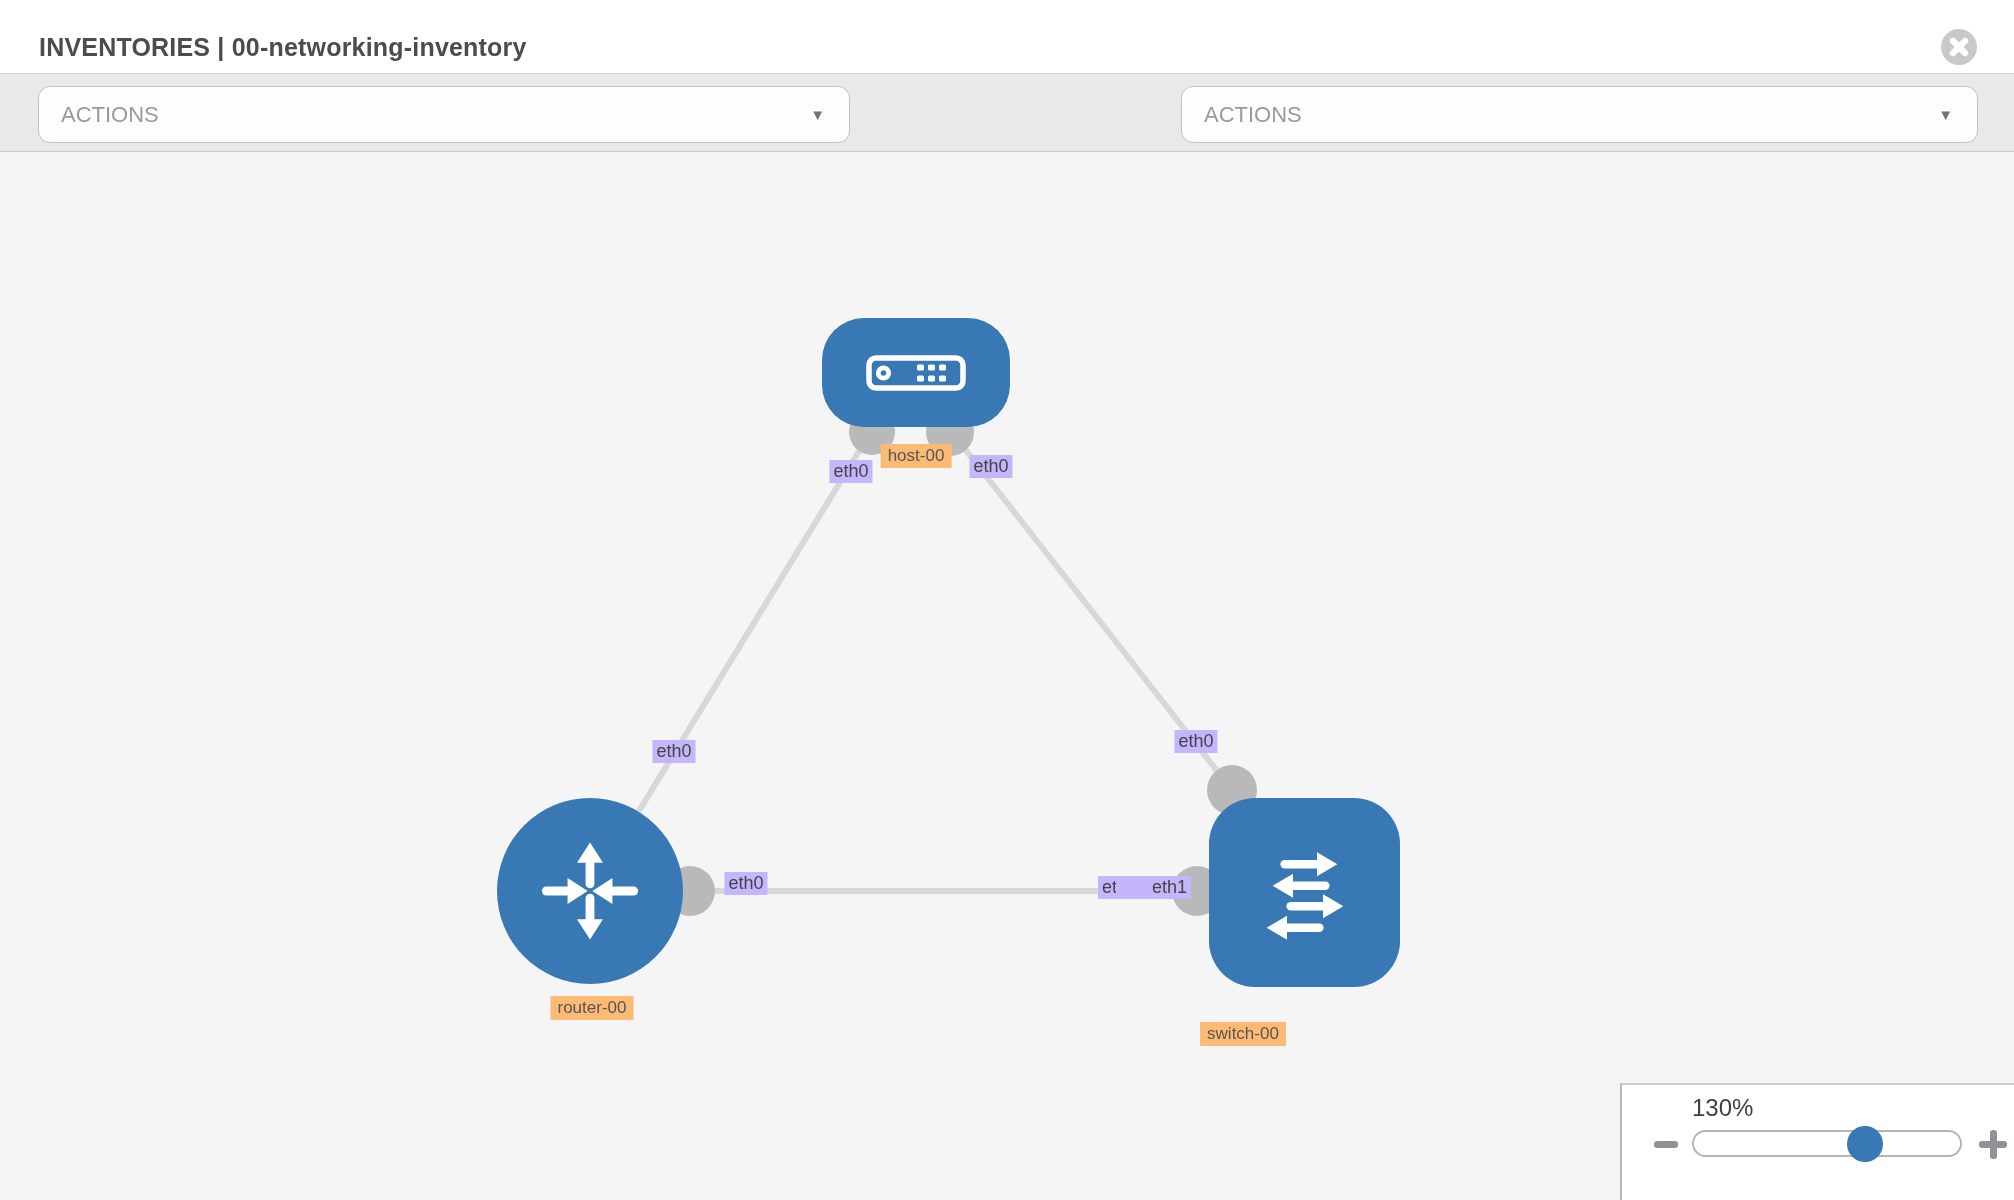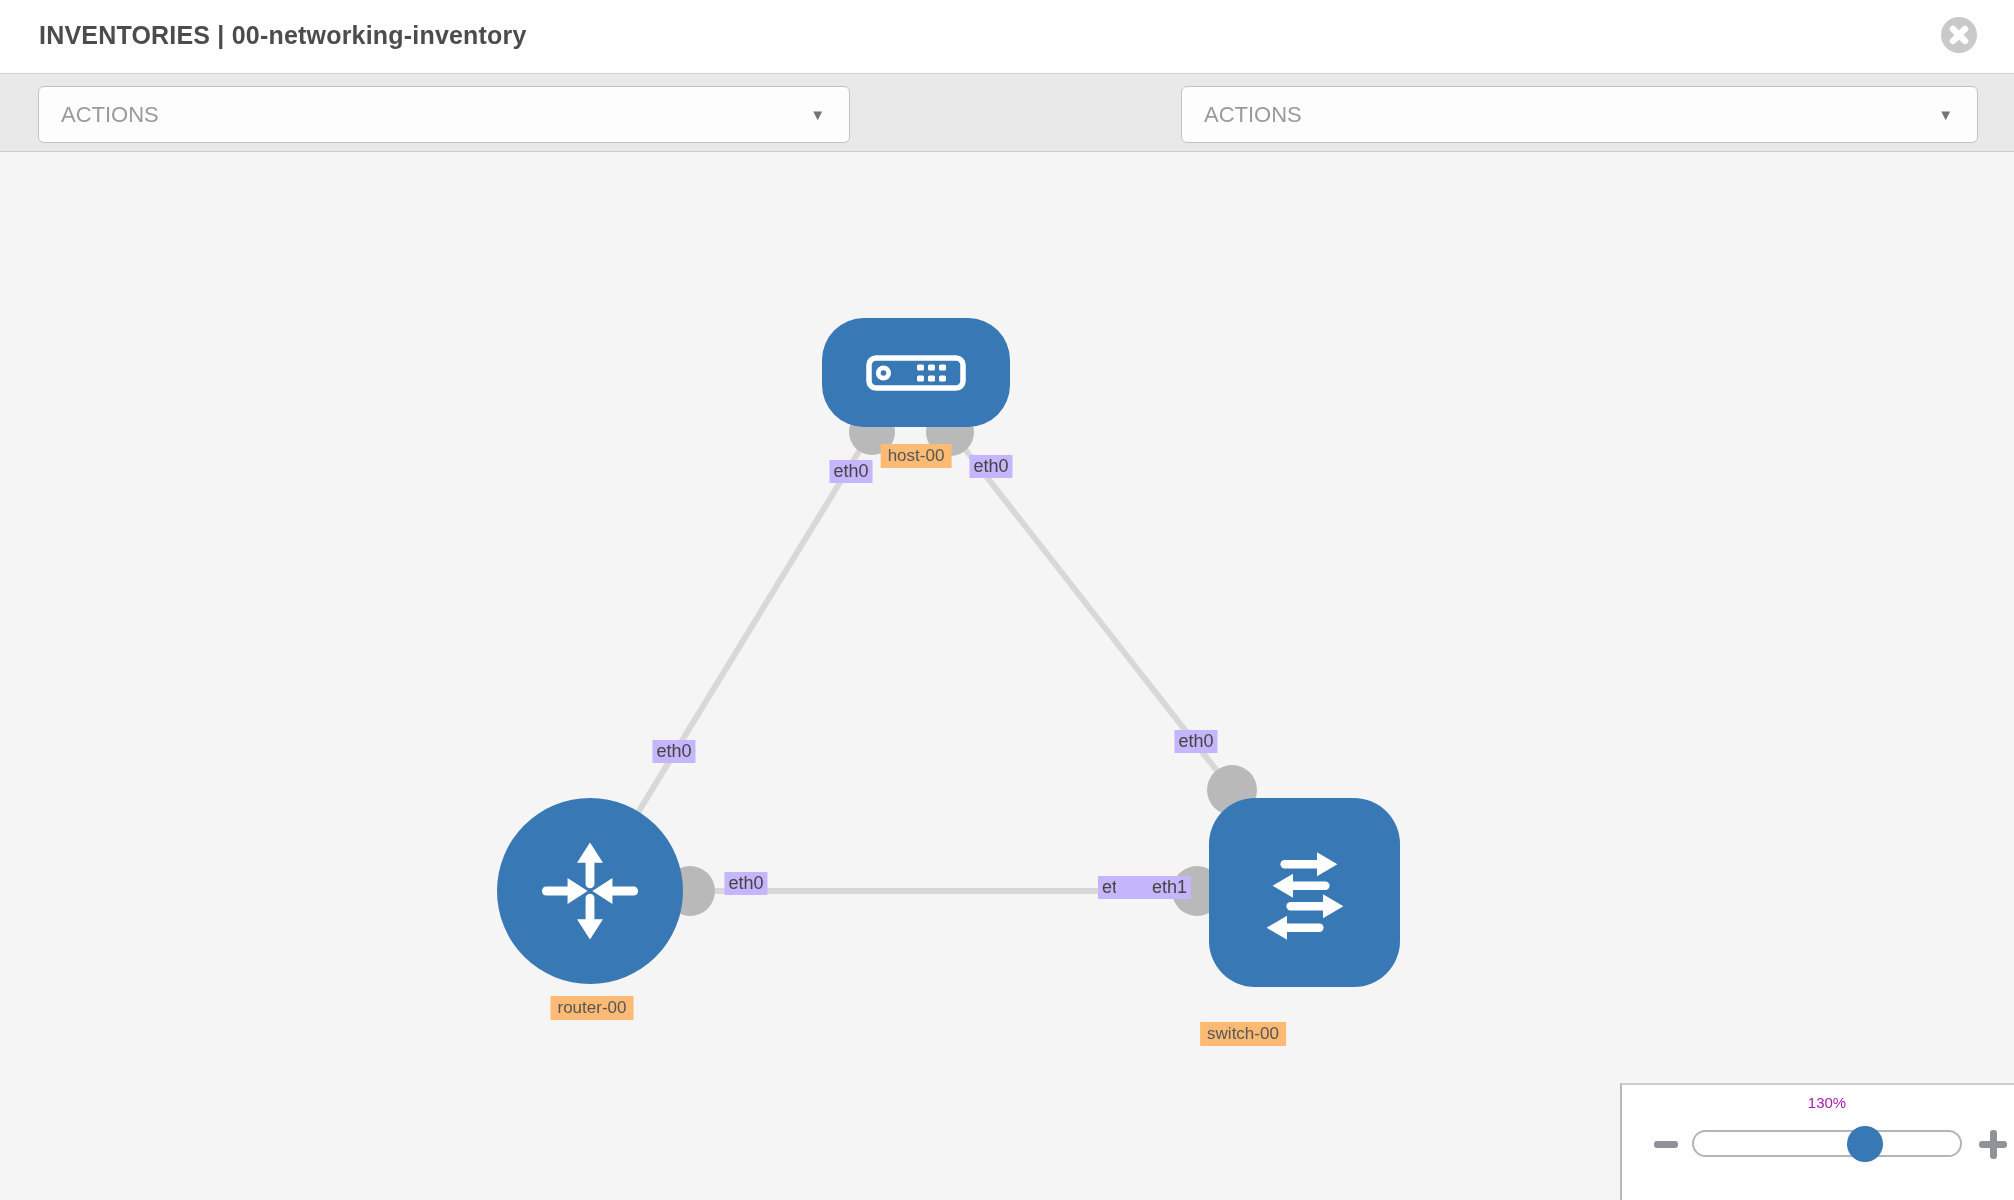--- a/index.html
+++ b/index.html
@@ -1,28 +1,28 @@
 <!DOCTYPE html>
 <html><head>
 <meta charset="utf-8">
 <style>
   * { margin:0; padding:0; box-sizing:border-box; }
   body { background:#ffffff; font-family:"Liberation Sans", sans-serif; }
   .page { position:relative; width:2014px; height:1200px; overflow:hidden; background:#ffffff; }
 
   
-  .app-header { position:absolute; top:0; left:0; width:2014px; height:73px; background:#ffffff; }
+  .app-header { position:absolute; top:12px; left:0; width:2014px; height:73px; background:#ffffff; }
   .page-title { position:absolute; left:39px; top:21px; font-size:25px; font-weight:bold; color:#4c4c4c; letter-spacing:0.2px; }
   .close-btn { position:absolute; right:37px; top:17px; width:36px; height:36px; border-radius:50%; background:#c9c9c9; cursor:pointer; }
 
   
   .toolbar { position:absolute; top:73px; left:0; width:2014px; height:79px; background:#e9e9e9;
              border-top:1px solid #d2d2d2; border-bottom:1px solid #cccccc; }
   .combo { position:absolute; top:12px; height:57px; background:#fdfdfd; border:1px solid #c2c2c2;
-           border-radius:6px; display:flex; align-items:center; padding:0 24px 0 22px;
+           border-radius:12px; display:flex; align-items:center; padding:0 24px 0 22px;
            font-size:22px; color:#9a9a9a; cursor:pointer; }
   .combo .caret { margin-left:auto; color:#6e757c; font-size:15px; line-height:1; }
   .actions-combo { left:38px; width:812px; }
   .search-combo  { left:1181px; width:797px; }
   .tool-icon-btn { position:absolute; top:99px; width:36px; height:36px; cursor:pointer; }
   .wrench-btn { left:1056px; } .key-btn { left:1118px; }
 
   
   .canvas { position:absolute; top:152px; left:0; width:2014px; height:1048px; background:#f5f5f5; }
   .links-svg { position:absolute; top:0; left:0; z-index:1; }
@@ -34,22 +34,22 @@
 
   .node-label { position:absolute; z-index:4; background:#fdba74; color:#565656; font-size:17px;
                 padding:2px 7px; white-space:nowrap; transform:translateX(-50%); }
   .port-label { position:absolute; z-index:2; background:#c4b5fd; color:#444444; font-size:18px;
                 padding:1px 4px; white-space:nowrap; }
   .centered { transform:translateX(-50%); }
 
   
   .zoom-panel { position:absolute; left:1620px; top:1083px; width:394px; height:117px; background:#ffffff;
                 border-left:2px solid #b9b9b9; border-top:2px solid #cdcdcd; z-index:5; }
-  .zoom-level { position:absolute; left:70px; top:9px; width:270px; text-align:center;
-                font-size:15px; color:#a21caf; }
+  .zoom-level { position:absolute; left:70px; top:9px; width:270px; text-align:left;
+                font-size:24px; color:#404040; }
   .zoom-track { position:absolute; left:70px; top:45px; width:270px; height:27px; background:#ffffff;
                 border:2px solid #b5b5b5; border-radius:14px; cursor:pointer; }
   .zoom-thumb { position:absolute; left:225px; top:41px; width:36px; height:36px; border-radius:50%;
                 background:#3878b4; cursor:grab; }
   .zoom-minus { position:absolute; left:30px; top:42px; width:28px; height:34px; cursor:pointer; }
   .zoom-minus .bar-h { position:absolute; left:2px; top:14px; width:24px; height:7px; border-radius:3px; background:#8f9399; }
   .zoom-plus { position:absolute; left:356px; top:42px; width:30px; height:34px; cursor:pointer; }
   .zoom-plus .bar-h { position:absolute; left:1px; top:14px; width:28px; height:7px; border-radius:3px; background:#8f9399; }
   .zoom-plus .bar-v { position:absolute; left:11.5px; top:3px; width:7px; height:29px; border-radius:3px; background:#8f9399; }
 </style>

